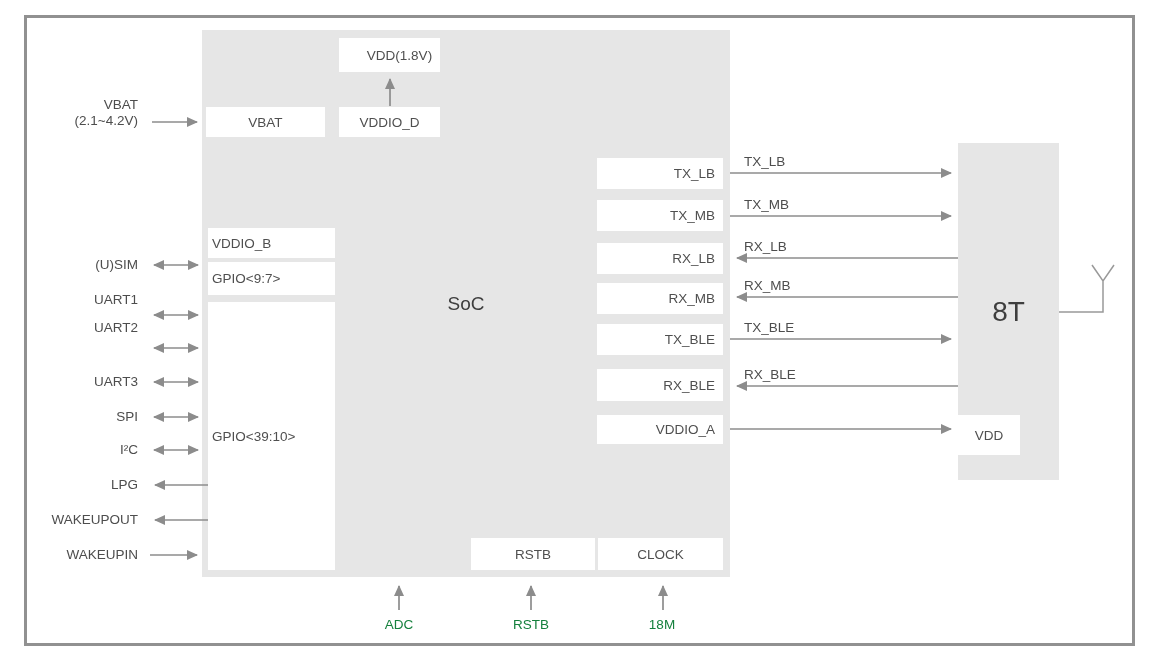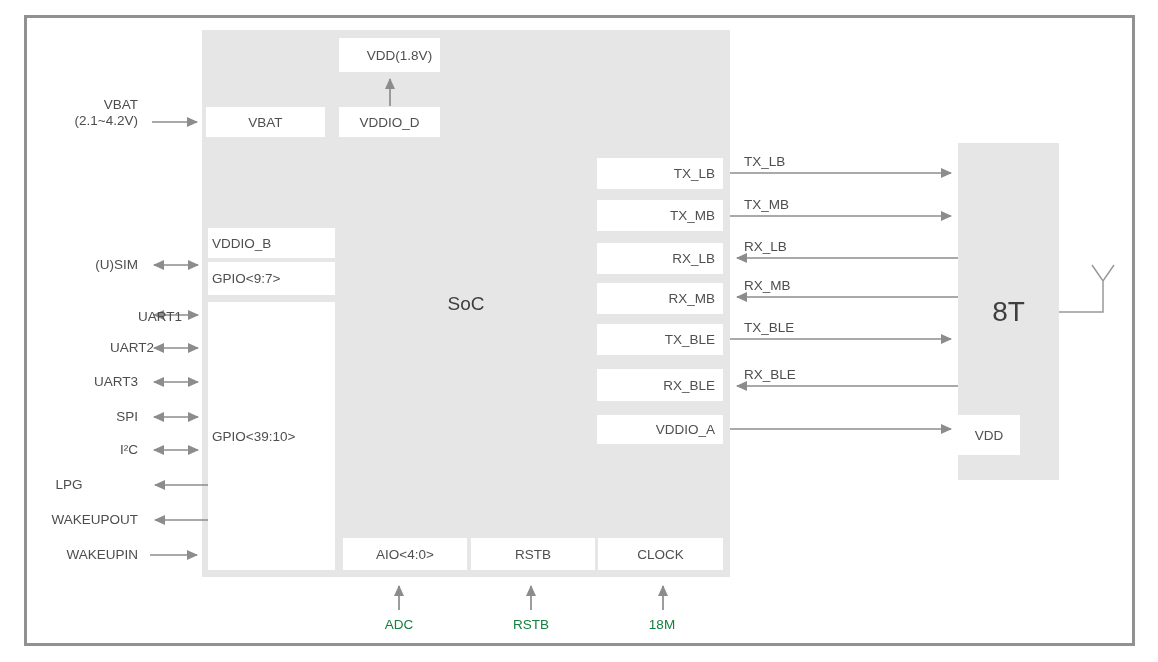--- a/index.html
+++ b/index.html
@@ -90,37 +90,36 @@
   <div class="pinbox pl" style="left:208px;top:302px;width:127px;height:268px;">GPIO&lt;39:10&gt;</div>
 
   <div class="pinbox pr" style="left:597px;top:158px;width:126px;height:31px;">TX_LB</div>
   <div class="pinbox pr" style="left:597px;top:200px;width:126px;height:31px;">TX_MB</div>
   <div class="pinbox pr" style="left:597px;top:243px;width:126px;height:31px;">RX_LB</div>
   <div class="pinbox pr" style="left:597px;top:283px;width:126px;height:31px;">RX_MB</div>
   <div class="pinbox pr" style="left:597px;top:324px;width:126px;height:31px;">TX_BLE</div>
   <div class="pinbox pr" style="left:597px;top:369px;width:126px;height:32px;">RX_BLE</div>
   <div class="pinbox pr" style="left:597px;top:415px;width:126px;height:29px;">VDDIO_A</div>
 
-  <div class="pinbox pc" style="left:343px;top:538px;width:124px;height:32px;">AIO&lt;4:0&gt;</div>
   <div class="pinbox pc" style="left:471px;top:538px;width:124px;height:32px;">RSTB</div>
   <div class="pinbox pc" style="left:598px;top:538px;width:125px;height:32px;">CLOCK</div>
 
   <div class="pinbox pc" style="left:958px;top:415px;width:62px;height:40px;">VDD</div>
 
   <div class="extlabel" style="top:97px;">
     <div>VBAT</div>
     <div>(2.1~4.2V)</div>
   </div>
   <div class="extlabel" style="top:257px;">(U)SIM</div>
-  <div class="extlabel" style="top:309px;padding-left:44px;">UART1</div>
-  <div class="extlabel" style="top:340px;padding-left:16px;">UART2</div>
+  <div class="extlabel" style="top:292px;">UART1</div>
+  <div class="extlabel" style="top:320px;">UART2</div>
   <div class="extlabel" style="top:374px;">UART3</div>
   <div class="extlabel" style="top:409px;">SPI</div>
   <div class="extlabel" style="top:442px;">I²C</div>
-  <div class="extlabel" style="top:477px;text-align:center;">LPG</div>
+  <div class="extlabel" style="top:477px;">LPG</div>
   <div class="extlabel" style="top:512px;">WAKEUPOUT</div>
   <div class="extlabel" style="top:547px;">WAKEUPIN</div>
 
   <div class="siglabel" style="left:744px;top:154px;">TX_LB</div>
   <div class="siglabel" style="left:744px;top:197px;">TX_MB</div>
   <div class="siglabel" style="left:744px;top:239px;">RX_LB</div>
   <div class="siglabel" style="left:744px;top:278px;">RX_MB</div>
   <div class="siglabel" style="left:744px;top:320px;">TX_BLE</div>
   <div class="siglabel" style="left:744px;top:367px;">RX_BLE</div>
 

